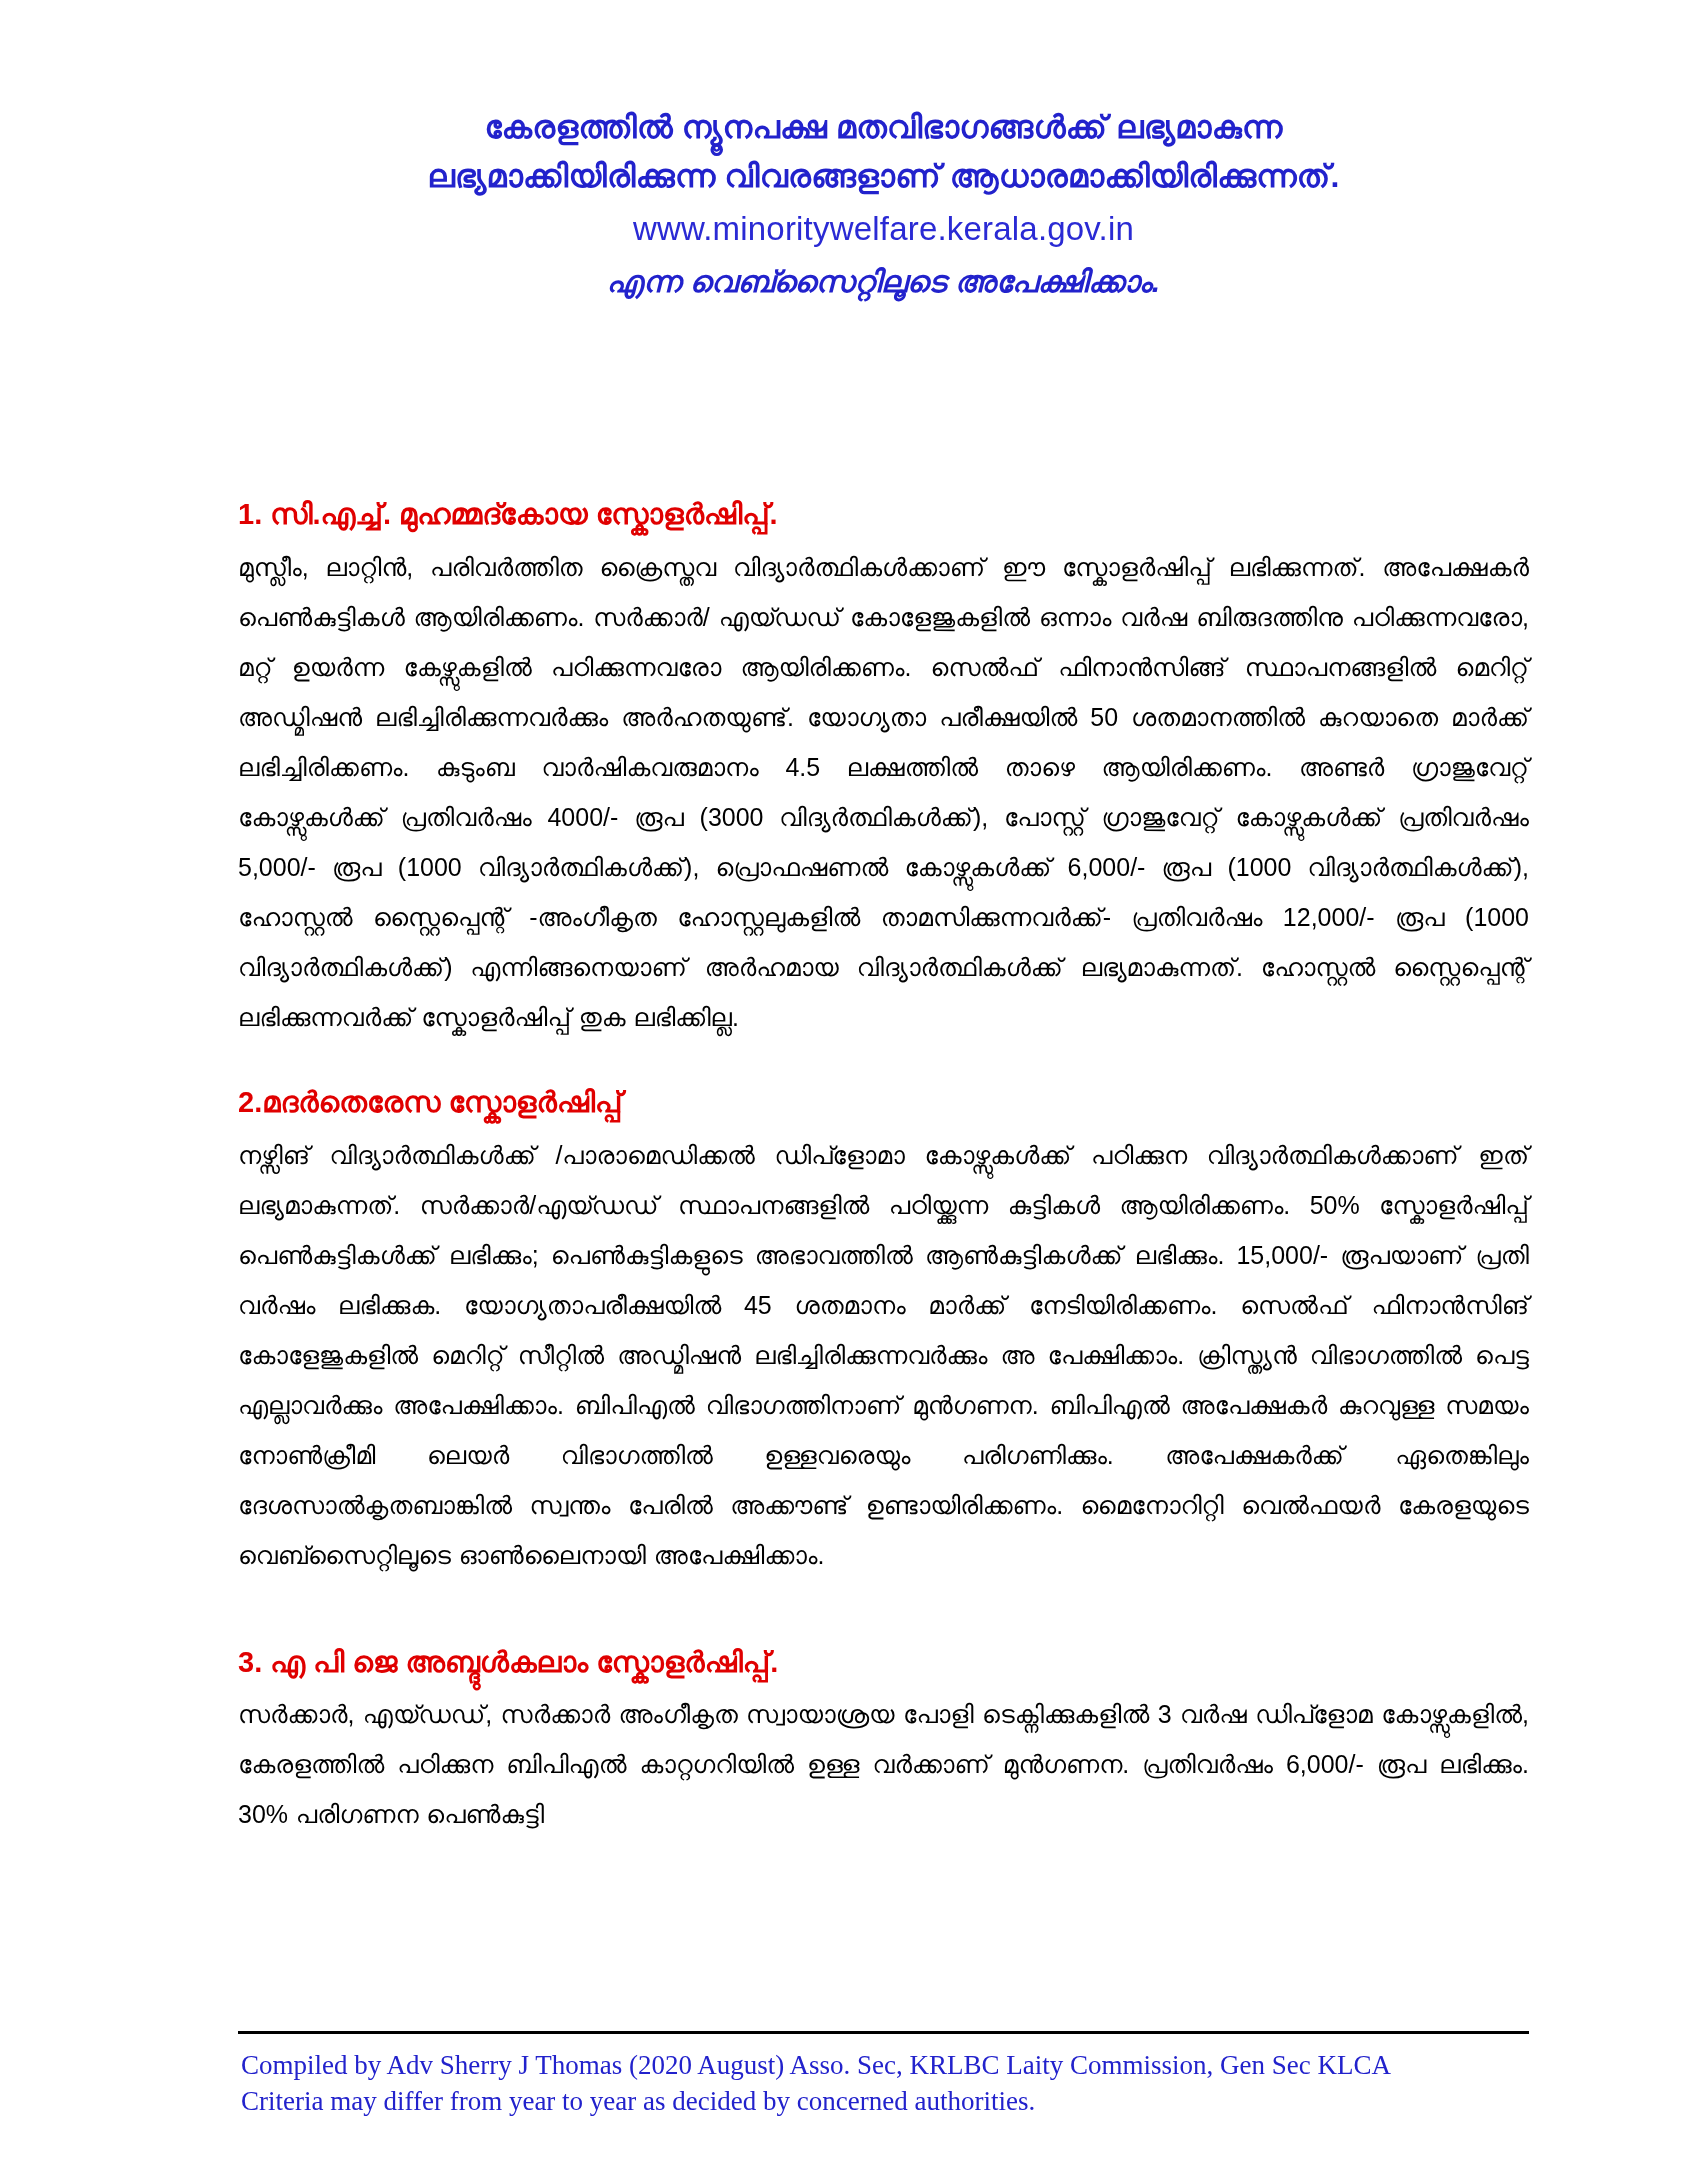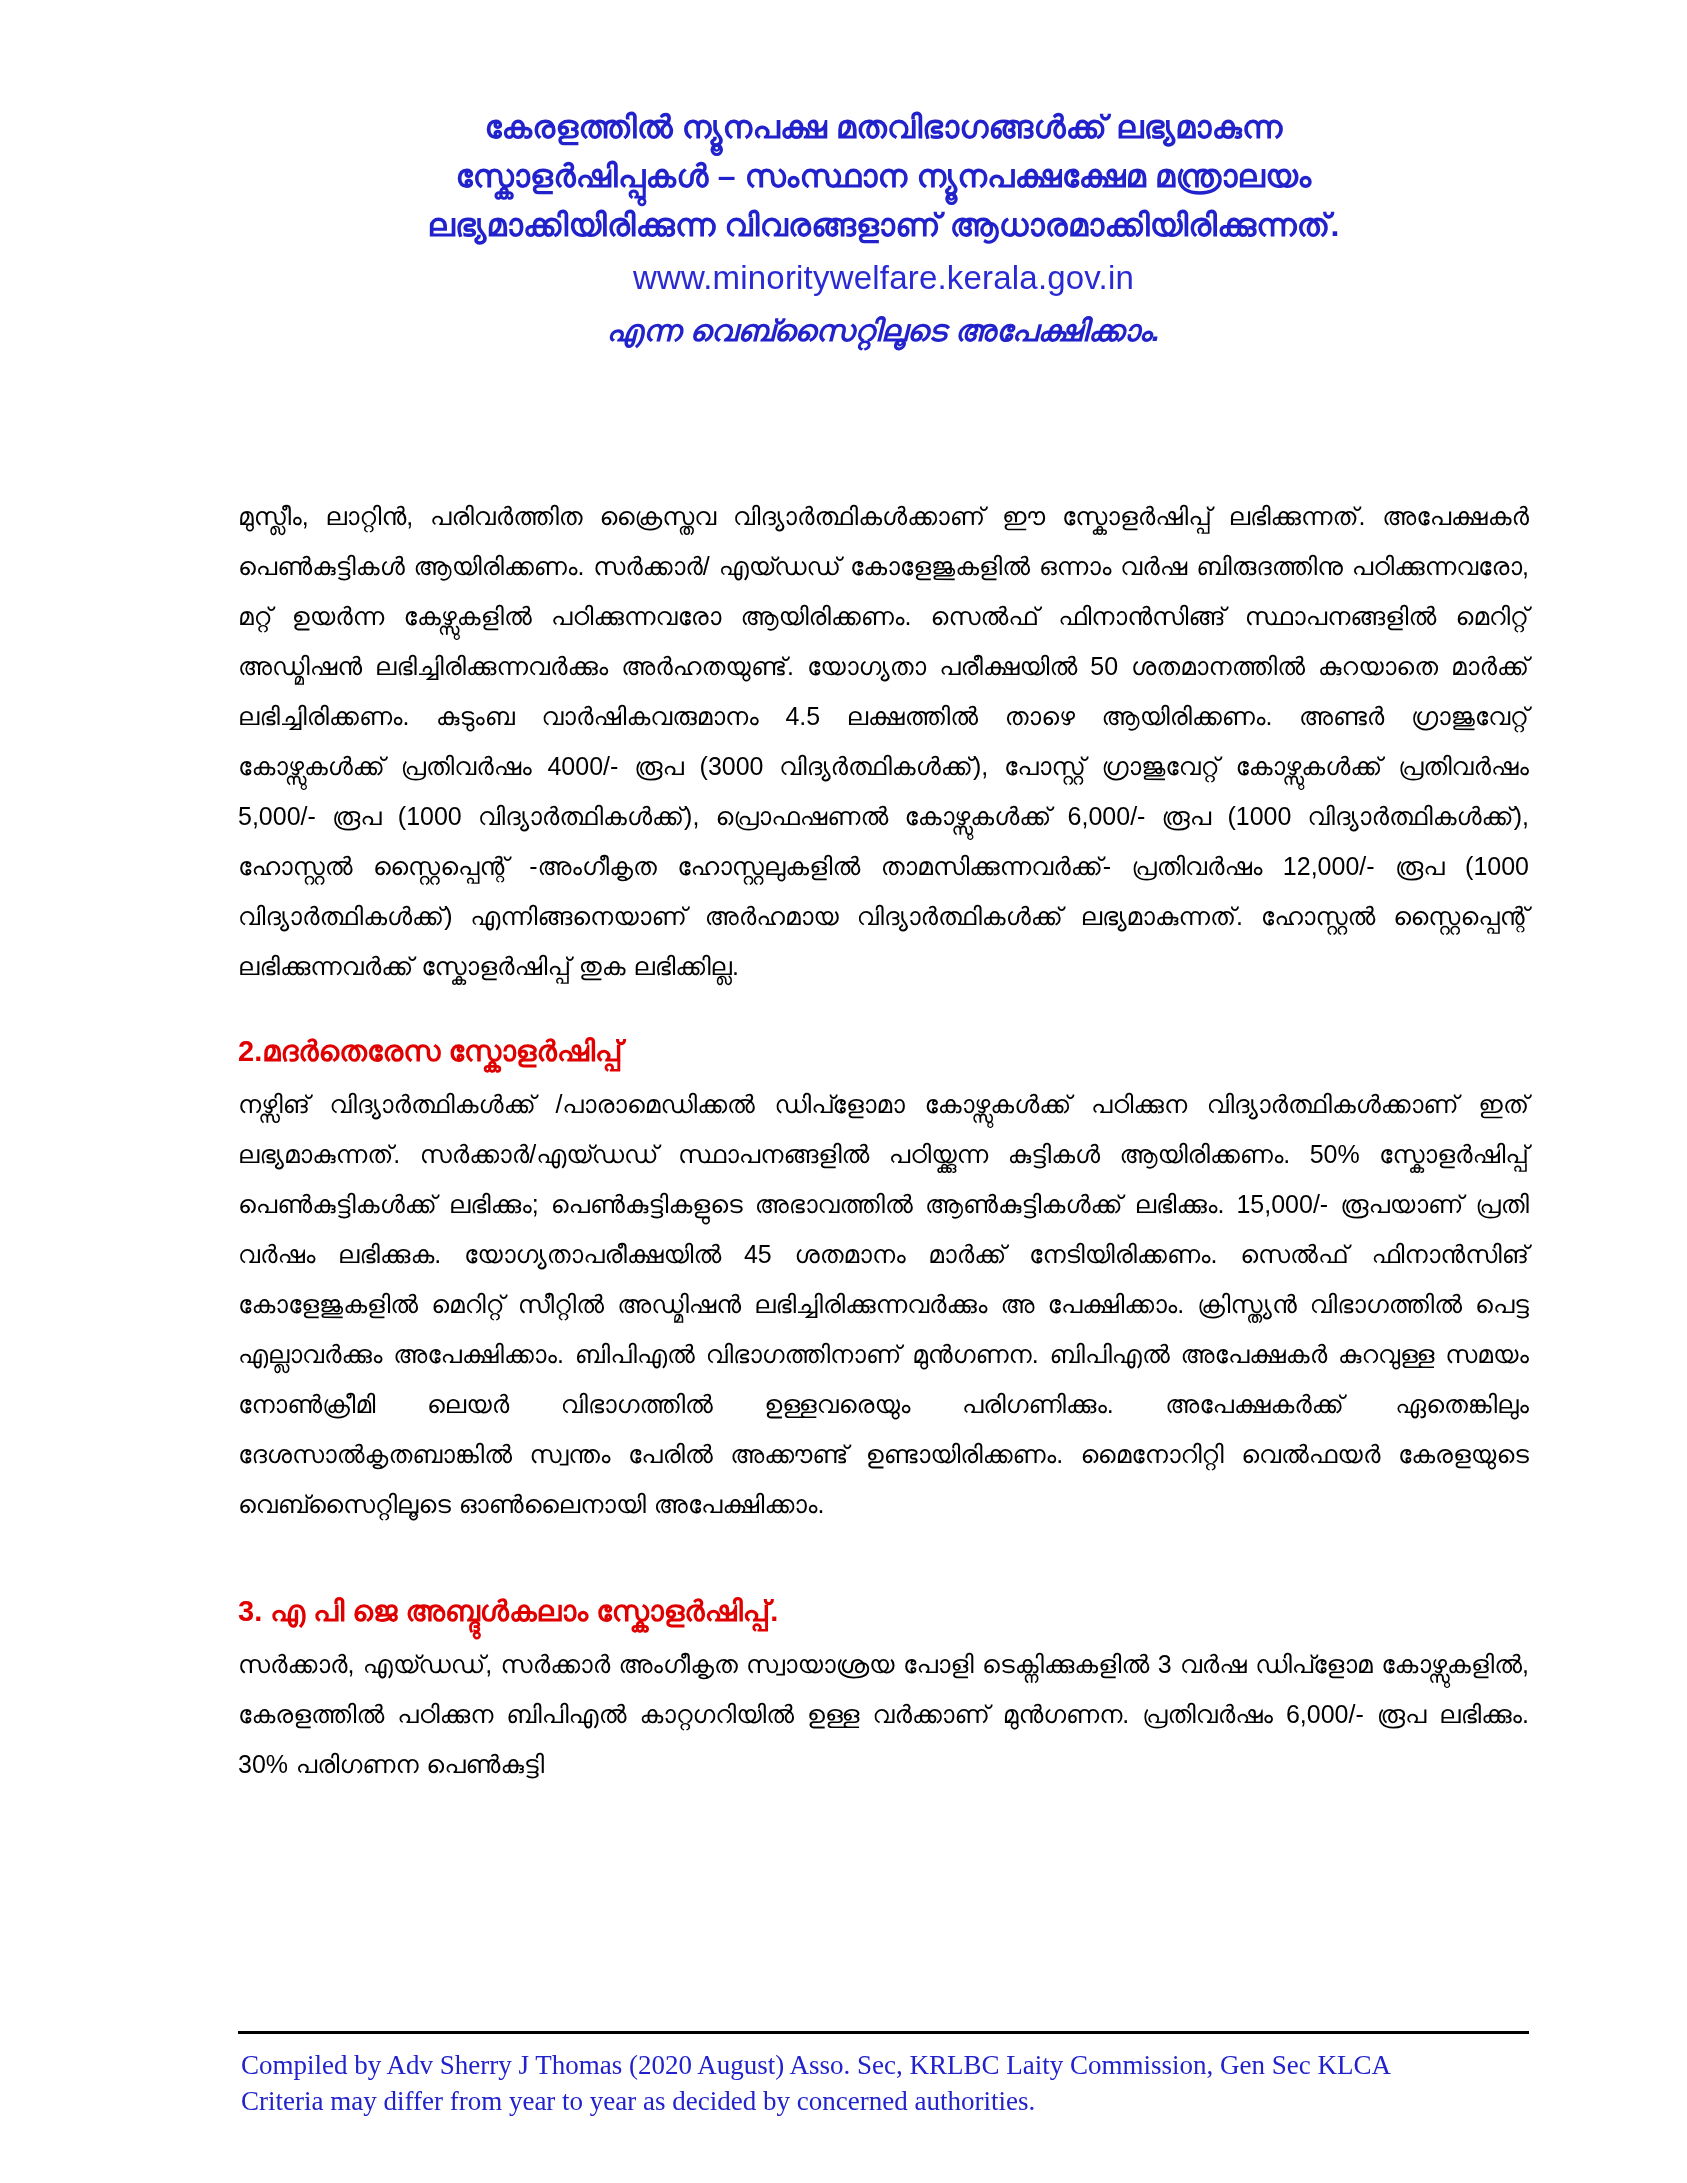--- a/index.html
+++ b/index.html
@@ -107,29 +107,29 @@
     white-space: nowrap;
   }
 </style>
 </head>
 <body>
 
 <div class="page">
 
   <div class="title-block">
     <div class="title-line l1">കേരളത്തിൽ ന്യൂനപക്ഷ മതവിഭാഗങ്ങൾക്ക് ലഭ്യമാകുന്ന</div>
-    <div class="title-line l2">സ്കോളർഷിപ്പുകൾ  –   സംസ്ഥാന ന്യൂനപക്ഷക്ഷേമ മന്ത്രാലയം</div>
     <div class="title-line l3">ലഭ്യമാക്കിയിരിക്കുന്ന വിവരങ്ങളാണ് ആധാരമാക്കിയിരിക്കുന്നത്.</div>
     <div class="url-line">www.minoritywelfare.kerala.gov.in</div>
     <div class="title-line l4">എന്ന വെബ്സൈറ്റിലൂടെ അപേക്ഷിക്കാം.</div>
   </div>
 
   <div class="content">
 
     <div class="section">
+      <div class="sec-heading">1.  സി.എച്ച്. മുഹമ്മദ്കോയ സ്കോളർഷിപ്പ്.</div>
       <div class="sec-body">മുസ്ലീം, ലാറ്റിൻ, പരിവർത്തിത ക്രൈസ്തവ വിദ്യാർത്ഥികൾക്കാണ് ഈ സ്കോളർഷിപ്പ് ലഭിക്കുന്നത്.   അപേക്ഷകർ പെൺകുട്ടികൾ ആയിരിക്കണം. സർക്കാർ/ എയ്ഡഡ് കോളേജുകളിൽ ഒന്നാം വർഷ ബിരുദത്തിനു പഠിക്കുന്നവരോ, മറ്റ് ഉയർന്ന കേഴ്സുകളിൽ പഠിക്കുന്നവരോ ആയിരിക്കണം. സെൽഫ് ഫിനാൻസിങ്ങ് സ്ഥാപനങ്ങളിൽ മെറിറ്റ് അഡ്മിഷൻ ലഭിച്ചിരിക്കുന്നവർക്കും അർഹതയുണ്ട്. യോഗ്യതാ പരീക്ഷയിൽ 50 ശതമാനത്തിൽ കുറയാതെ മാർക്ക് ലഭിച്ചിരിക്കണം. കുടുംബ വാർഷികവരുമാനം 4.5 ലക്ഷത്തിൽ താഴെ ആയിരിക്കണം. അണ്ടർ ഗ്രാജുവേറ്റ് കോഴ്സുകൾക്ക് പ്രതിവർഷം 4000/- രൂപ (3000 വിദ്യർത്ഥികൾക്ക്),  പോസ്റ്റ് ഗ്രാജുവേറ്റ് കോഴ്സുകൾക്ക് പ്രതിവർഷം 5,000/- രൂപ (1000 വിദ്യാർത്ഥികൾക്ക്), പ്രൊഫഷണൽ കോഴ്സുകൾക്ക് 6,000/- രൂപ (1000 വിദ്യാർത്ഥികൾക്ക്), ഹോസ്റ്റൽ സ്റ്റൈപ്പെന്റ് -അംഗീകൃത ഹോസ്റ്റലുകളിൽ താമസിക്കുന്നവർക്ക്- പ്രതിവർഷം 12,000/- രൂപ (1000 വിദ്യാർത്ഥികൾക്ക്) എന്നിങ്ങനെയാണ് അർഹമായ വിദ്യാർത്ഥികൾക്ക് ലഭ്യമാകുന്നത്. ഹോസ്റ്റൽ സ്റ്റൈപ്പെന്റ് ലഭിക്കുന്നവർക്ക് സ്കോളർഷിപ്പ് തുക ലഭിക്കില്ല.</div>
     </div>
 
     <div class="gap-1"></div>
 
     <div class="section">
       <div class="sec-heading">2.മദർതെരേസ സ്കോളർഷിപ്പ്</div>
       <div class="sec-body">നഴ്സിങ് വിദ്യാർത്ഥികൾക്ക് /പാരാമെഡിക്കൽ ഡിപ്ളോമാ കോഴ്സുകൾക്ക് പഠിക്കുന വിദ്യാർത്ഥികൾക്കാണ് ഇത് ലഭ്യമാകുന്നത്.    സർക്കാർ/എയ്ഡഡ് സ്ഥാപനങ്ങളിൽ പഠിയ്ക്കുന്ന കുട്ടികൾ ആയിരിക്കണം.  50% സ്കോളർഷിപ്പ് പെൺകുട്ടികൾക്ക് ലഭിക്കും; പെൺകുട്ടികളുടെ അഭാവത്തിൽ ആൺകുട്ടികൾക്ക് ലഭിക്കും.  15,000/- രൂപയാണ് പ്രതി വർഷം ലഭിക്കുക. യോഗ്യതാപരീക്ഷയിൽ 45 ശതമാനം  മാർക്ക് നേടിയിരിക്കണം. സെൽഫ് ഫിനാൻസിങ് കോളേജുകളിൽ മെറിറ്റ് സീറ്റിൽ അഡ്മിഷൻ ലഭിച്ചിരിക്കുന്നവർക്കും അ പേക്ഷിക്കാം.  ക്രിസ്ത്യൻ വിഭാഗത്തിൽ പെട്ട എല്ലാവർക്കും അപേക്ഷിക്കാം.  ബിപിഎൽ വിഭാഗത്തിനാണ് മുൻഗണന.  ബിപിഎൽ അപേക്ഷകർ കുറവുള്ള സമയം നോൺക്രീമി ലെയർ വിഭാഗത്തിൽ ഉള്ളവരെയും പരിഗണിക്കും. അപേക്ഷകർക്ക് ഏതെങ്കിലും ദേശസാൽകൃതബാങ്കിൽ സ്വന്തം പേരിൽ അക്കൗണ്ട് ഉണ്ടായിരിക്കണം. മൈനോറിറ്റി വെൽഫയർ കേരളയുടെ വെബ്സൈറ്റിലൂടെ ഓൺലൈനായി അപേക്ഷിക്കാം.</div>
     </div>
 

